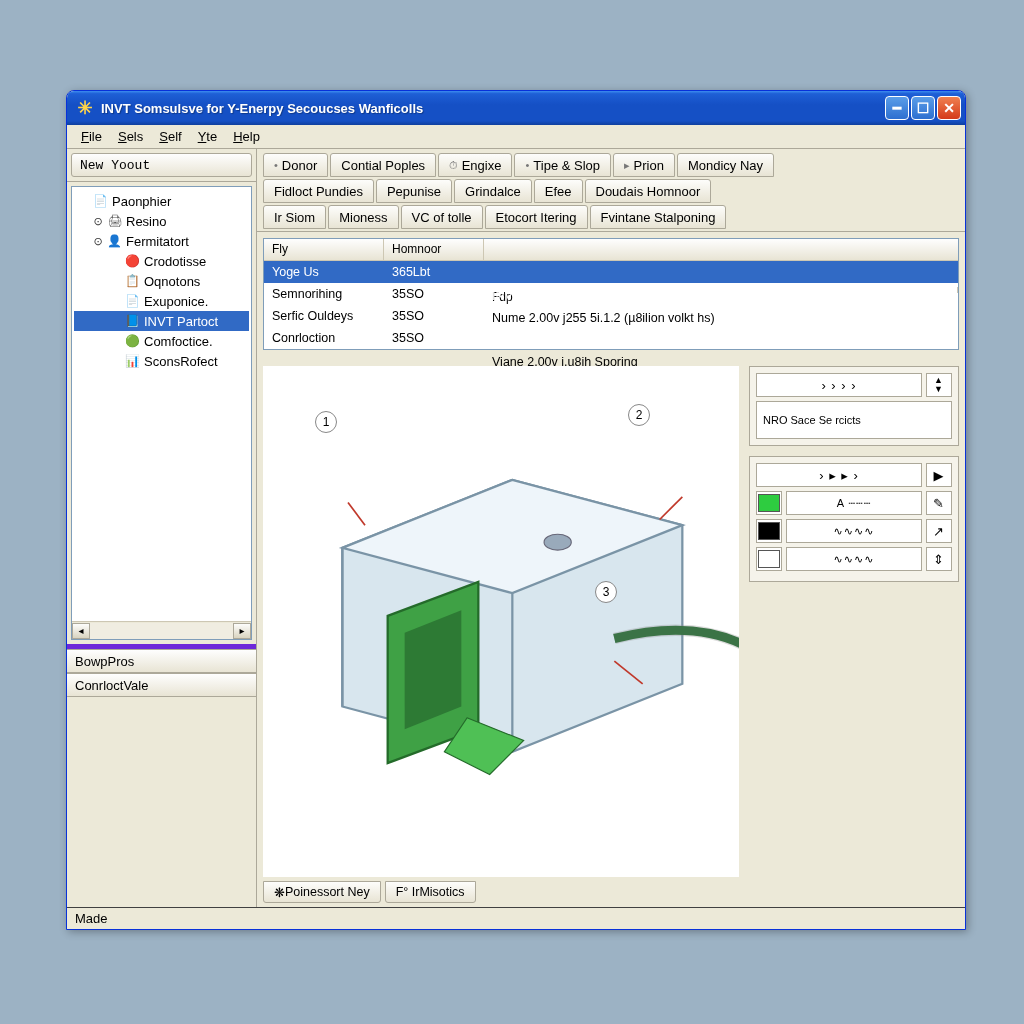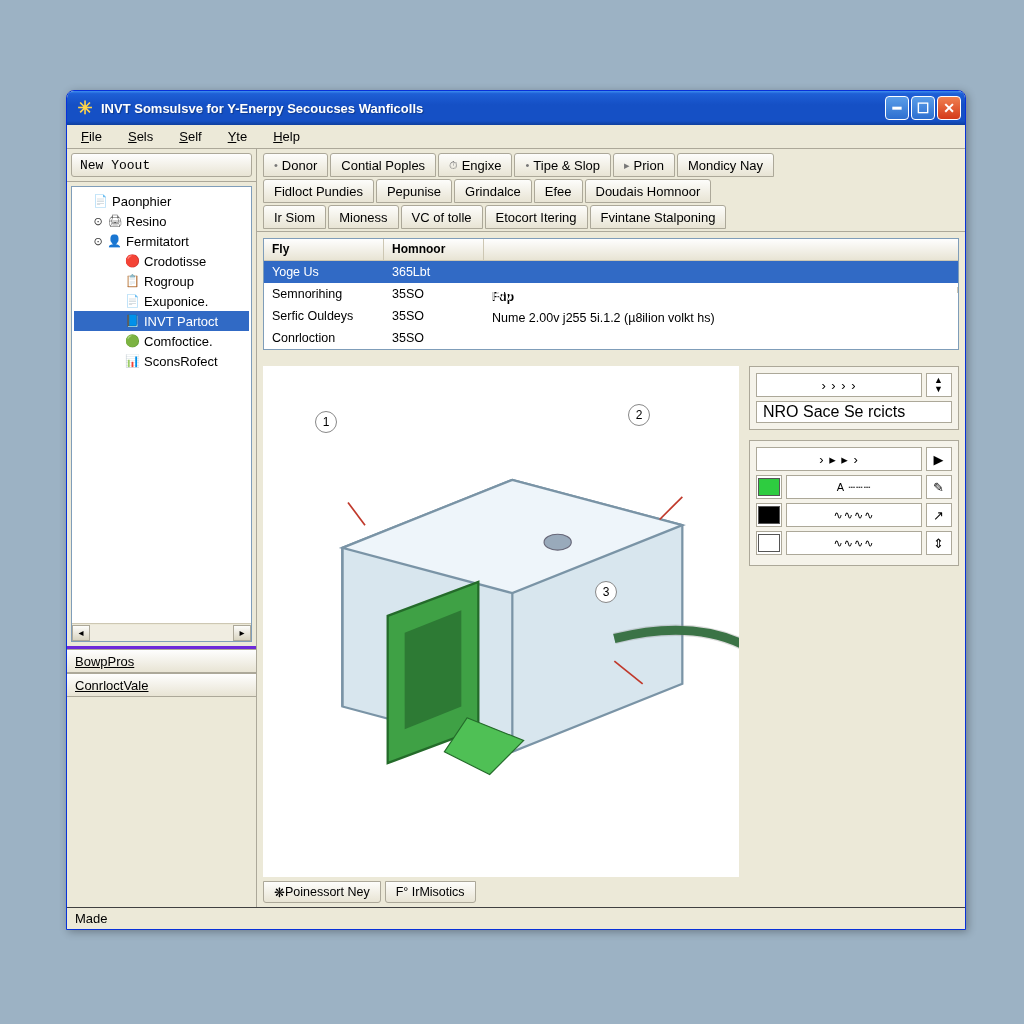--- a/index.html
+++ b/index.html
@@ -5,61 +5,61 @@
 * { box-sizing: border-box; margin: 0; padding: 0; font-family: Tahoma, Arial, sans-serif; font-size: 13px; }
 body { background: #9cb2c4; width: 1024px; height: 1024px; overflow: hidden; padding: 90px 40px 40px 66px; }
 .window { width: 900px; height: 840px; background: #ece9d8; border: 1px solid #0831d9; border-radius: 8px 8px 0 0; box-shadow: 2px 2px 8px rgba(0,0,0,0.3); display: flex; flex-direction: column; overflow: hidden; }
 .titlebar { height: 34px; background: linear-gradient(to bottom, #3c8cf0 0%, #1e5fd6 8%, #1550c5 40%, #1550c5 88%, #0f3f9e 100%); display: flex; align-items: center; padding: 0 4px 0 8px; color: white; font-weight: bold; font-size: 17px; }
 .titlebar .app-icon { width: 20px; height: 20px; margin-right: 6px; display: inline-flex; align-items: center; justify-content: center; color: #ffd54a; font-size: 18px; }
 .titlebar .title-text { flex: 1; text-shadow: 1px 1px 1px rgba(0,0,0,0.3); white-space: nowrap; overflow: hidden; }
 .window-controls { display: flex; gap: 2px; }
 .win-btn { width: 24px; height: 24px; border-radius: 4px; border: 1px solid white; display: flex; align-items: center; justify-content: center; font-weight: bold; font-size: 14px; color: white; cursor: pointer; }
 .win-btn.min, .win-btn.max { background: linear-gradient(to bottom, #5a9de8, #2d6fd0); }
 .win-btn.close { background: linear-gradient(to bottom, #f08050, #d43a1a); }
-.menubar { height: 24px; background: #ece9d8; border-bottom: 1px solid #aca899; display: flex; align-items: center; padding: 0 6px; gap: 10px; }
+.menubar { height: 24px; background: #ece9d8; border-bottom: 1px solid #aca899; display: flex; align-items: center; padding: 0 6px; gap: 0; }
 .menubar .menu-item { padding: 2px 8px; cursor: pointer; }
 .content { flex: 1; display: flex; min-height: 0; }
 .left-col { width: 190px; display: flex; flex-direction: column; border-right: 1px solid #aca899; }
 .left-btns { padding: 4px; border-bottom: 1px solid #aca899; display: flex; flex-direction: column; gap: 3px; }
 .flat-btn { height: 24px; background: linear-gradient(to bottom, #fefefe, #e8e4d4); border: 1px solid #aca899; border-radius: 3px; display: flex; align-items: center; padding: 0 8px; cursor: pointer; font-family: Liberation Mono, monospace; }
 .tree-panel { flex: 1; background: white; border: 1px solid #7f9db9; margin: 4px; overflow: hidden; display: flex; flex-direction: column; }
 .tree { flex: 1; padding: 4px 2px; overflow: auto; }
 .tree-node { display: flex; align-items: center; height: 20px; padding-left: 4px; white-space: nowrap; cursor: pointer; }
 .tree-node.depth1 { padding-left: 18px; }
 .tree-node.depth2 { padding-left: 36px; }
 .tree-node.sel { background: #316ac5; color: white; }
 .tree-node .expander { width: 12px; display: inline-block; text-align: center; font-size: 11px; color: #333; }
 .tree-node .t-icon { width: 16px; height: 16px; margin: 0 3px; display: inline-flex; align-items: center; justify-content: center; font-size: 12px; }
 .tree-scroll { height: 18px; background: #ece9d8; border-top: 1px solid #cdc7b3; display: flex; align-items: center; }
 .scroll-btn { width: 18px; height: 16px; background: linear-gradient(to bottom,#fdfdfb,#d9d4c0); border: 1px solid #aca899; display: flex; align-items: center; justify-content: center; font-size: 10px; cursor: pointer; }
 .scroll-track { flex: 1; height: 16px; background: #f0ede1; }
-.lower-panels { border-top: 3px solid #6d28d9; text-decoration: underline; }
+.lower-panels { border-top: 5px solid #6d28d9; }
 .panel-head { height: 24px; background: linear-gradient(to bottom,#fefefe,#e8e4d4); border: 1px solid #aca899; border-left: none; border-right: none; display: flex; align-items: center; padding: 0 8px; cursor: pointer; }
 .lower-body { height: 210px; background: #ece9d8; padding: 6px 10px; }
 .right-col { flex: 1; display: flex; flex-direction: column; min-width: 0; }
 .tab-rows { padding: 4px 6px 0 6px; border-bottom: 1px solid #aca899; }
 .tab-row { display: flex; gap: 2px; margin-bottom: 2px; flex-wrap: nowrap; }
 .tab { height: 24px; background: linear-gradient(to bottom,#fdfdfb,#e8e4d4); border: 1px solid #aca899; border-radius: 3px 3px 0 0; padding: 0 10px; display: flex; align-items: center; white-space: nowrap; cursor: pointer; font-size: 12.5px; }
 .tab .tab-icon { margin-right: 4px; font-size: 11px; color: #777; }
 .table-wrap { margin: 6px; border: 1px solid #7f9db9; background: white; }
-.table-head { display: flex; background: linear-gradient(to bottom,#fefefe,#e8e4d4); border-bottom: 1px solid #cdc7b3; height: 22px; font-weight: bold; }
+.table-head { display: flex; background: linear-gradient(to bottom,#fefefe,#e8e4d4); border-bottom: 1px solid #cdc7b3; height: 22px; }
 .th { border-right: 1px solid #cdc7b3; padding: 3px 8px; font-size: 12px; cursor: pointer; }
 .c1 { width: 120px; } .c2 { width: 100px; } .c3 { flex: 1; margin-top: 48px; }
 .tr { display: flex; height: 22px; align-items: center; }
 .tr.sel { background: #316ac5; color: white; }
 .td { padding: 2px 8px; font-size: 12.5px; white-space: nowrap; overflow: hidden; }
 .diagram-area { flex: 1; display: flex; padding: 10px 6px 4px 6px; gap: 10px; min-height: 0; }
 .diagram { flex: 1; background: white; position: relative; }
 .callout { position: absolute; width: 22px; height: 22px; border: 1px solid #888; border-radius: 50%; background: white; display: flex; align-items: center; justify-content: center; font-size: 12px; }
 .tool-panels { width: 210px; display: flex; flex-direction: column; gap: 10px; }
 .tool-box { border: 1px solid #aca899; background: #f5f3ea; padding: 6px; }
 .tool-row { display: flex; gap: 4px; margin-bottom: 4px; }
 .tool-btn { flex: 1; height: 24px; background: white; border: 1px solid #aca899; display: flex; align-items: center; justify-content: center; font-size: 13px; cursor: pointer; letter-spacing: 1px; }
 .tool-btn.narrow { flex: 0 0 26px; }
-.tool-label { height: 22px; background: white; border: 1px solid #aca899; display: flex; align-items: center; padding: 0 6px; font-size: 16px; }
+.tool-label { height: 38px; background: white; border: 1px solid #aca899; display: flex; align-items: center; padding: 0 6px; font-size: 11px; }
 .color-swatch { width: 22px; height: 18px; border: 1px solid #555; }
 .bottom-tabs { display: flex; gap: 4px; padding: 0 6px 4px 6px; }
 .btab { height: 22px; background: linear-gradient(to bottom,#fdfdfb,#e8e4d4); border: 1px solid #aca899; border-radius: 0 0 3px 3px; padding: 0 10px; display: flex; align-items: center; cursor: pointer; font-size: 12.5px; }
 .statusbar { height: 22px; background: #ece9d8; border-top: 1px solid #404040; display: flex; align-items: center; padding: 0 8px; font-size: 12px; }
 </style>
 </head>
 <body>
 
 <div class="window">
   <div class="titlebar">
@@ -103,21 +103,21 @@
               <span>Fermitatort</span>
             </div>
             <div class="tree-node depth2">
               <span class="expander"></span>
               <span class="t-icon" style="color: rgb(208, 42, 42);">🔴</span>
               <span>Crodotisse</span>
             </div>
             <div class="tree-node depth2">
               <span class="expander"></span>
               <span class="t-icon" style="color: rgb(176, 90, 26);">📋</span>
-              <span>Rogroup</span>
+              <span>Oqnotons</span>
             </div>
             <div class="tree-node depth2">
               <span class="expander"></span>
               <span class="t-icon" style="color: rgb(199, 138, 42);">📄</span>
               <span>Exuponice.</span>
             </div>
             <div class="tree-node depth2 sel">
               <span class="expander"></span>
               <span class="t-icon" style="color: rgb(255, 255, 255);">📘</span>
               <span>INVT Partoct</span>
@@ -225,20 +225,21 @@
               <div class="td c2">35SO</div>
               <div class="td c3">Nume 2.00v j255 5i.1.2 (µ8ilion volkt hs)</div>
             </div>
             <div class="tr">
               <div class="td c1">Serfic Ouldeys</div>
               <div class="td c2">35SO</div>
             </div>
             <div class="tr">
               <div class="td c1">Conrloction</div>
               <div class="td c2">35SO</div>
+              <div class="td c3">Viane 2.00v j.u8ih Sporing</div>
             </div>
           </div>
       </div>
 
       <div class="diagram-area">
         <div class="diagram">
           <svg width="100%" height="100%" viewBox="0 0 420 330">
             <g transform="translate(70,40)">
               <polygon points="0,60 150,0 300,40 300,180 150,240 0,200" fill="#d8e6ee" stroke="#7a94a6" stroke-width="2"></polygon>
               <polygon points="0,60 150,0 300,40 150,100" fill="#eef5fa" stroke="#7a94a6" stroke-width="2"></polygon>

